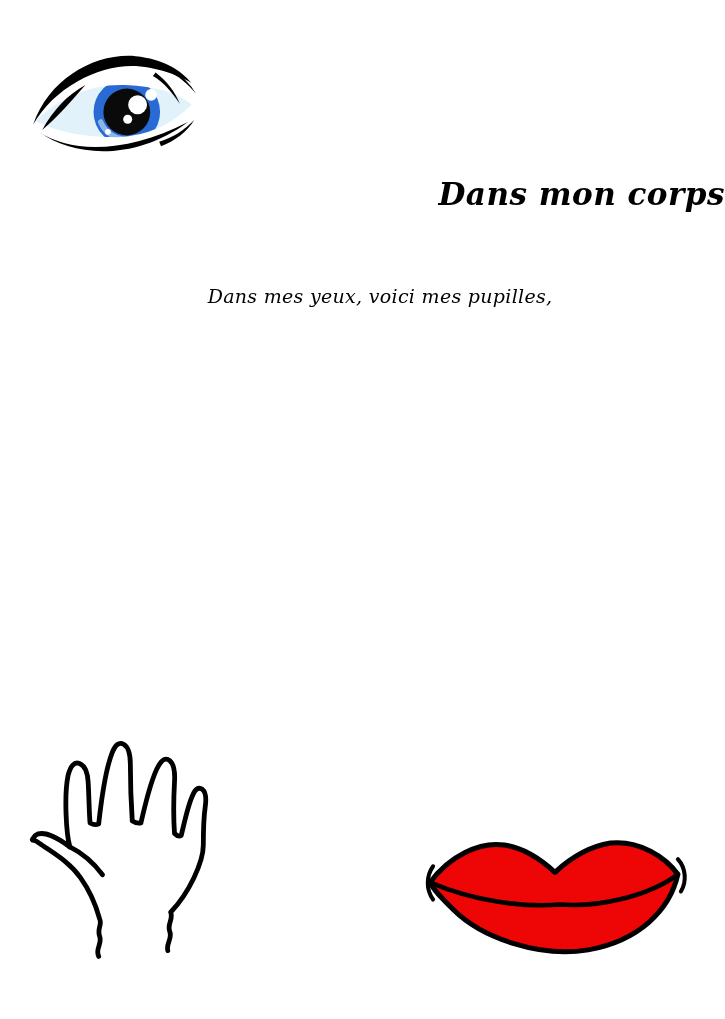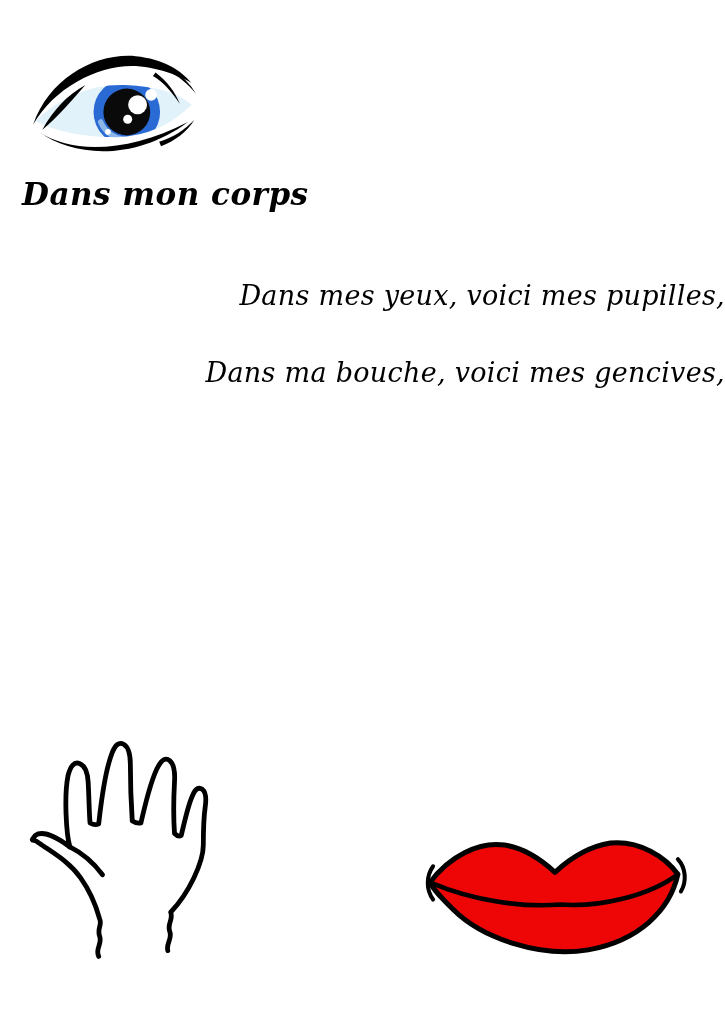--- a/index.html
+++ b/index.html
@@ -11,32 +11,32 @@
     font-family: "DejaVu Serif", "Liberation Serif", serif;
     color: #000000;
   }
   .illustration { position: absolute; }
   #eye-illustration  { left: 26px;  top: 40px;  width: 180px; height: 117px; }
   #hand-illustration { left: 14px;  top: 726px; width: 202px; height: 240px; }
   #lips-illustration { left: 424px; top: 838px; width: 272px; height: 121px; }
 
   .page-title {
     position: absolute;
-    left: 22px; top: 176px; width: 690px;
-    text-align: left;
+    left: 35px; top: 176px; width: 690px;
+    text-align: right;
     font-size: 31px;
     font-style: italic;
     font-weight: 700;
     letter-spacing: 0.5px;
   }
   .poem {
     position: absolute;
     left: 35px; top: 258px; width: 690px;
-    text-align: right;
-    font-size: 27px;
+    text-align: center;
+    font-size: 19px;
     font-style: italic;
     line-height: 76.5px;
     letter-spacing: 0.3px;
   }
   .poem-line { white-space: nowrap; }
 </style>
 </head>
 <body>
 
 <div class="illustration" id="eye-illustration">
@@ -66,21 +66,20 @@
 
     <path d="M 14 102 C 50 126 112 126 180 91 C 122 134 54 131 14 102 Z" fill="#000000"></path>
     <path d="M 148 113 C 163 109 176 100 187 89 C 179 102 166 112 150 118 Z" fill="#000000"></path>
   </svg>
 </div>
 
 <div class="page-title">Dans mon corps</div>
 
 <div class="poem">
   <div class="poem-line">Dans mes yeux, voici mes pupilles,</div>
-  <div class="poem-line">Dans ma bouche, voici mes gencives,</div>
 </div>
 
 <div class="illustration" id="hand-illustration">
   <svg viewBox="0 0 210 250" width="100%" height="100%">
 
     <path d="M 88 240
              C 84 232 92 227 89 219 C 86 211 92 207 89 201
              C 86 190 79 172 69 158
              C 57 141 40 132 26 122
              C 19 116 16 122 22 114

